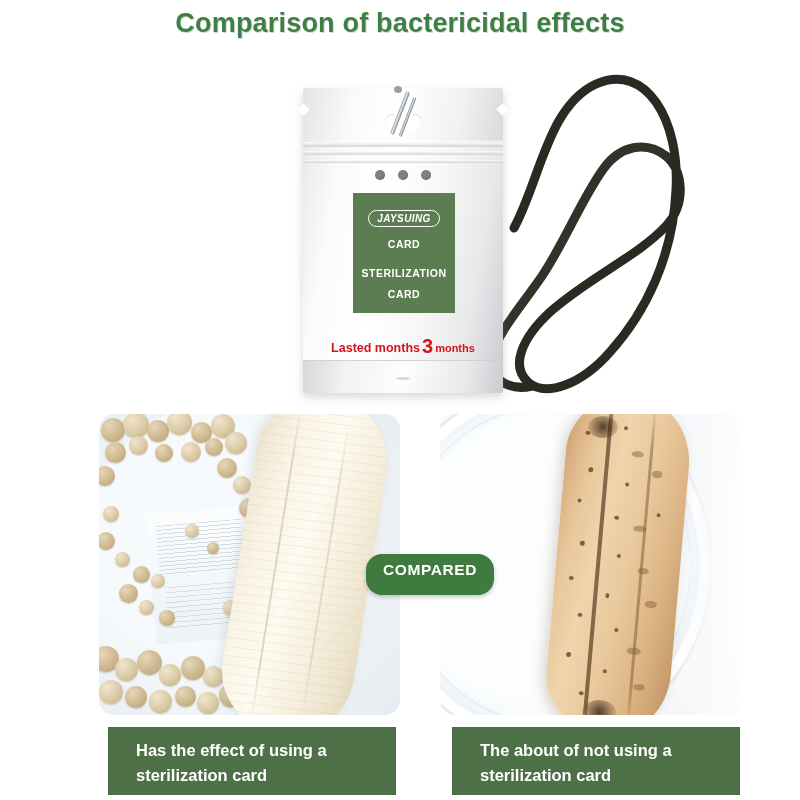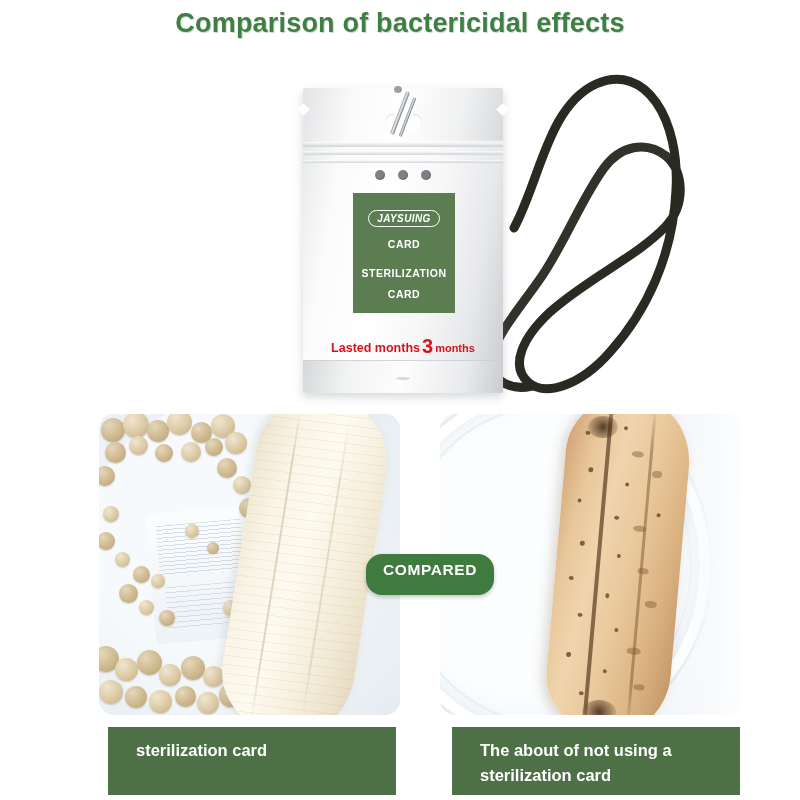--- a/index.html
+++ b/index.html
@@ -648,20 +648,21 @@
       <span class="speck soft" style="left:88px;top:284px;width:11px;height:6px;"></span>
       <span class="speck" style="left:34px;top:296px;width:5px;height:4px;"></span>
     </div>
     <span class="tip top"></span>
     <span class="tip bottom"></span>
   </div>
 
   <div class="compared">COMPARED</div>
 
   <div class="caption left">
+    <span class="ln">Has the effect of using a</span>
     <span class="ln">sterilization card</span>
   </div>
 
   <div class="caption right">
     <span class="ln">The about of not using a</span>
     <span class="ln">sterilization card</span>
   </div>
 
 </div>
 

